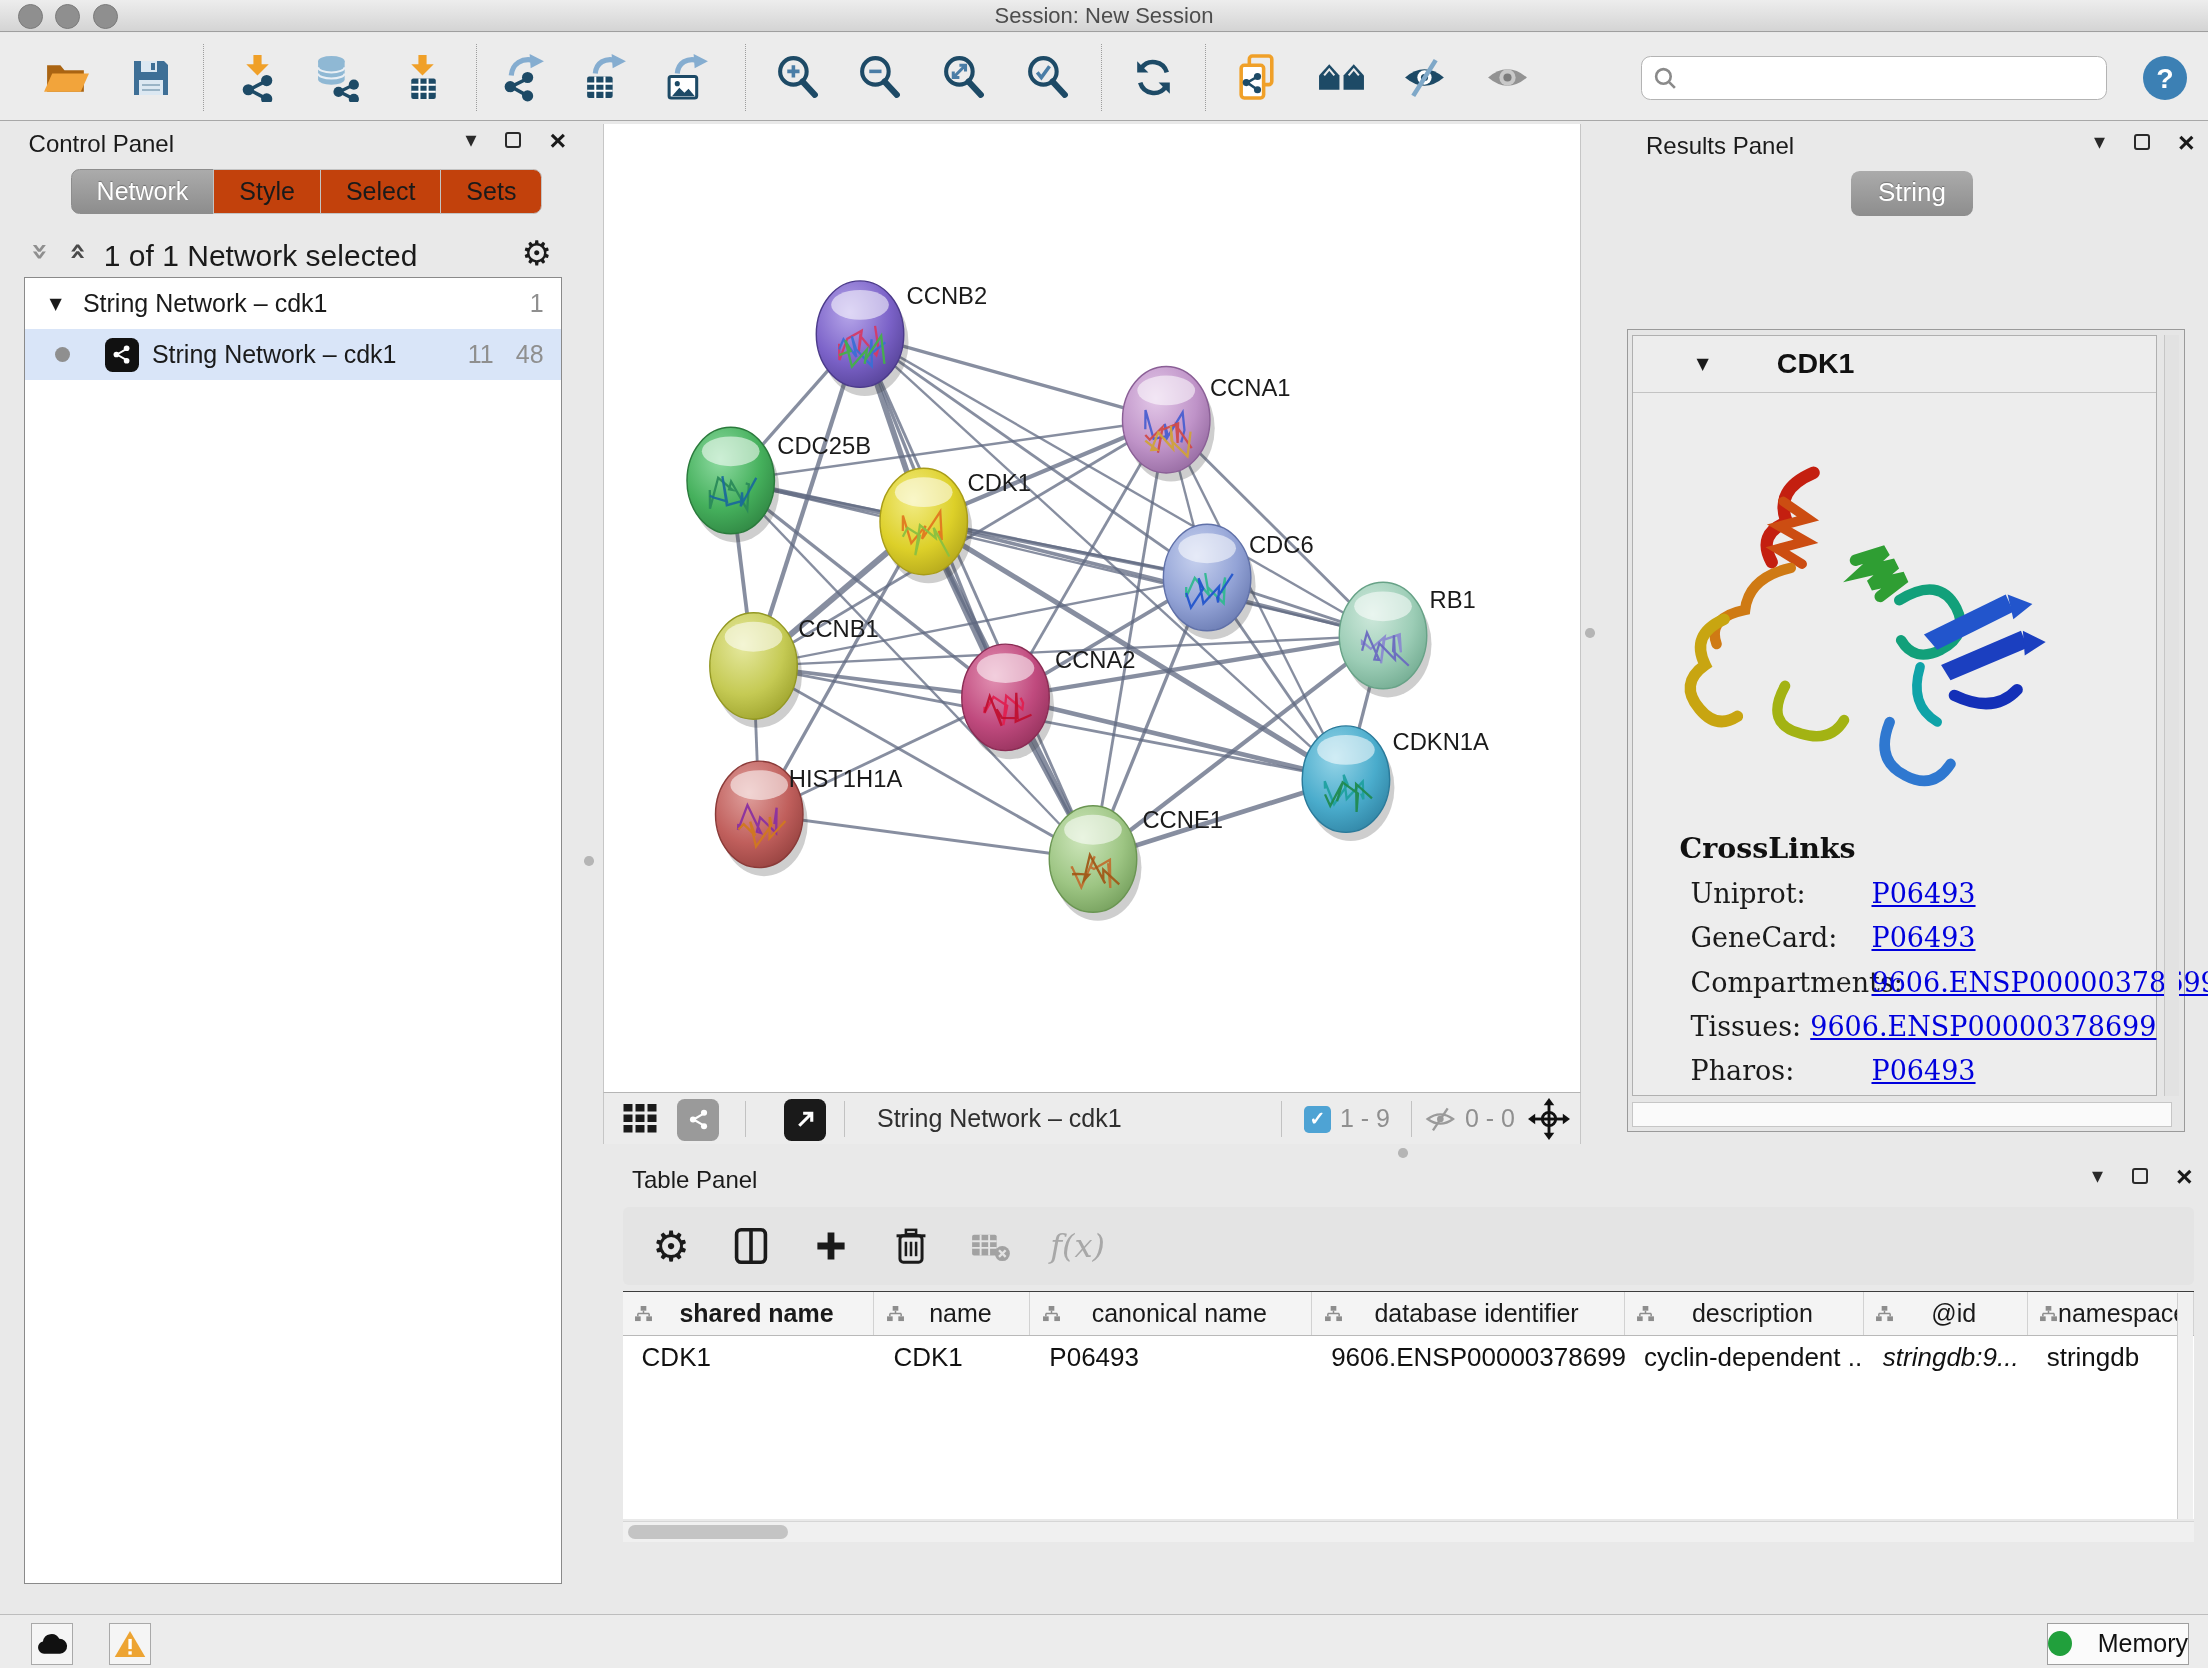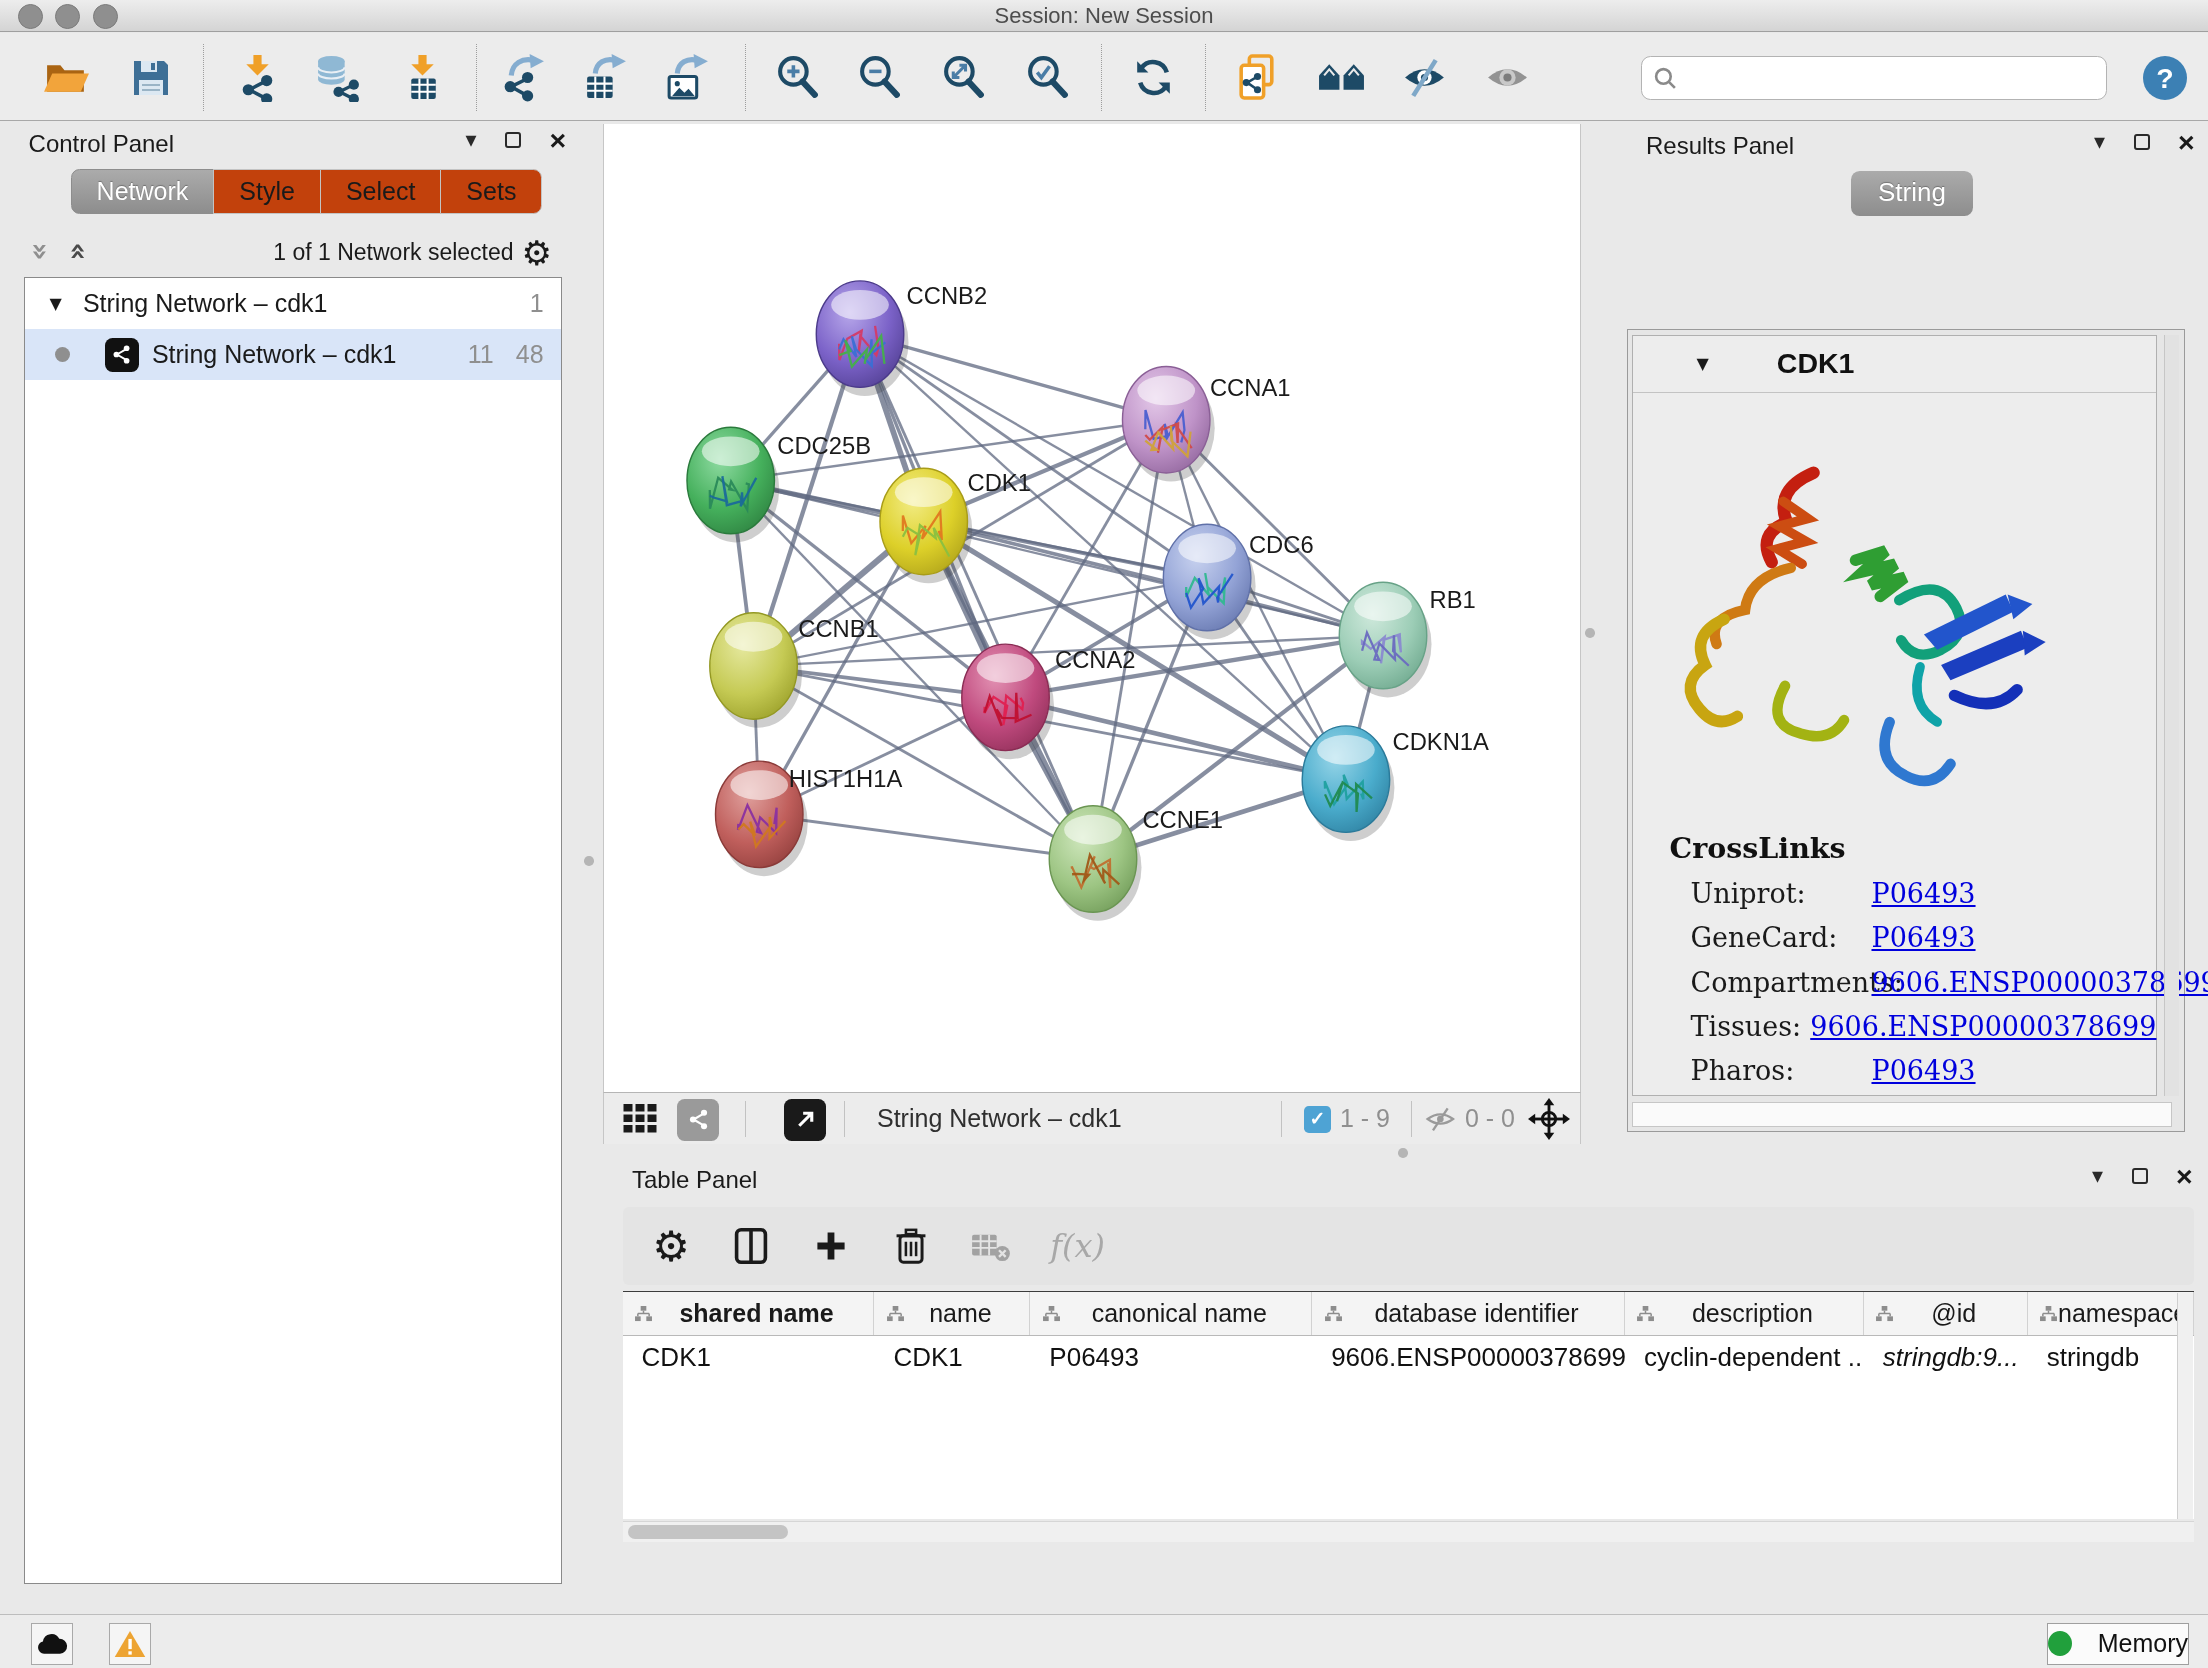--- a/index.html
+++ b/index.html
@@ -70,21 +70,21 @@
   .rp-btn { height:43px; line-height:41px; padding:0 28.5px; background:#fff; border:1px solid #b9b9b9;
     border-radius:9.5px; font-size:26px; color:#1a1a1a; cursor:pointer; }
   #rp-box2 { position:absolute; left:6.7px; top:205px; width:558px; height:803px; background:#e6e6e6; border:1px solid #9a9a9a; }
   #rp-card { position:absolute; left:4.8px; top:4.8px; width:525px; height:761px; background:#ededed; border:1px solid #b0b0b0; }
   #rp-card-hdr { height:57px; border-bottom:1px solid #c3c3c3; display:flex; align-items:center; }
   #rp-protein-name { font-size:28.5px; font-weight:bold; color:#111; margin-left:68px; }
   #rp-desc { font-size:26px; color:#1a1a1a; padding:17px 0 0 25px; }
   #rp-scrollgutter { position:absolute; right:4.8px; top:4.8px; width:15px; height:761px; background:#e2e2e2; border-left:1px solid #c6c6c6; }
   #rp-corner { position:absolute; left:4.8px; top:772px; width:540px; height:25px; background:#fafafa; border:1px solid #c6c6c6; }
   #crosslinks { position:absolute; left:0px; top:495px; width:100%; font-family:"DejaVu Serif", serif; }
-  #cl-heading { font-size:28.5px; font-weight:bold; color:#111; margin-left:36px; }
+  #cl-heading { font-size:28.5px; font-weight:bold; color:#111; margin-left:46px; }
   .cl-row { display:flex; margin-top:13.3px; font-size:27px; }
   .cl-label { width:181px; margin-left:57px; color:#1a1a1a; }
   .cl-value { color:#0000dd; text-decoration:underline; cursor:pointer; }
 
   
   #table-panel { position:absolute; left:615px; top:1158px; width:1586px; height:454px; }
   #tp-toolbar { position:absolute; left:7.6px; top:49px; width:1571px; height:78px; background:#e4e4e4;
     border-radius:5.7px; display:flex; align-items:center; gap:38px; padding-left:27.6px; }
   .tp-ico { width:42px; display:flex; align-items:center; justify-content:center; cursor:pointer; }
   #node-table { position:absolute; left:7.6px; top:133px; width:1571px; height:228px; background:#fff; border-top:1.9px solid #3c3c3c; }
@@ -302,21 +302,21 @@
     </div>
     <div id="cp-tabs">
         <div class="seg-tab active">Network</div>
         <div class="seg-tab">Style</div>
         <div class="seg-tab">Select</div>
         <div class="seg-tab">Sets</div>
       </div>
     <div id="cp-selrow">
       <span class="chev" style="position:absolute;left:23px;top:5.7px;color:#8f8f8f;transform:rotate(90deg)">»</span>
       <span class="chev" style="position:absolute;left:59px;top:5.7px;color:#4a4a4a;transform:rotate(-90deg)">»</span>
-      <span style="position:absolute;left:0;right:57px;top:9.5px;text-align:right;font-size:23px;color:#1a1a1a">1 of 1 Network selected</span>
+      <span style="position:absolute;left:0;right:57px;top:9.5px;text-align:center;font-size:30px;color:#1a1a1a">1 of 1 Network selected</span>
       <span class="dejavu" style="position:absolute;left:514px;top:3.8px;font-size:34px;color:#1a1a1a">⚙</span>
     </div>
     <div id="cp-tree">
       <div class="tree-row">
         <span class="dejavu" style="margin-left:25px;font-size:16px;color:#1a1a1a">▼</span>
         <span style="margin-left:21px">String Network – cdk1</span>
         <span class="tree-count" style="right:17px">1</span>
       </div>
       <div class="tree-row" style="background:#d9e5f8">
         <span style="width:15px;height:15px;border-radius:50%;background:#8f8f8f;margin-left:30px"></span>

